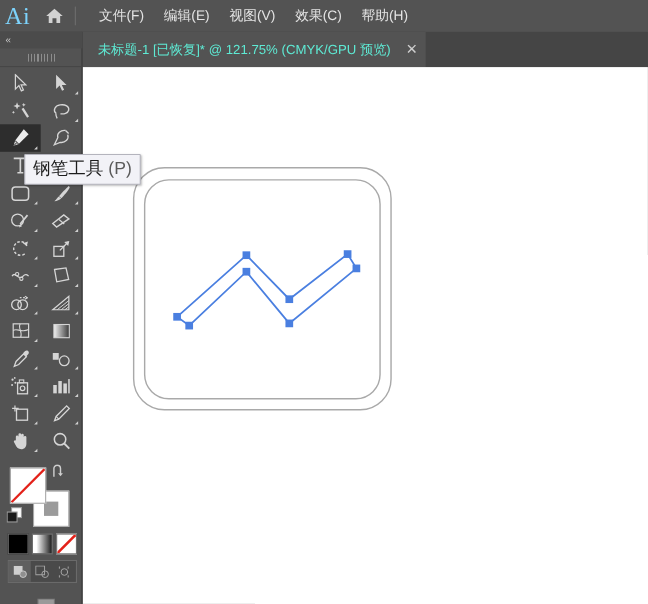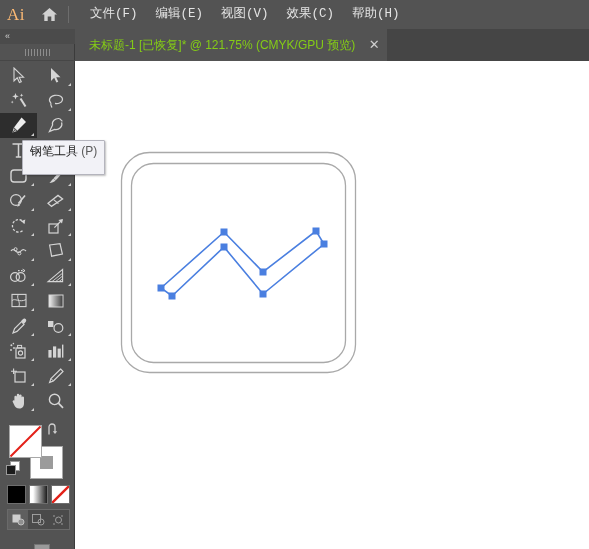--- a/index.html
+++ b/index.html
@@ -12,51 +12,51 @@
   #app { position: relative; width: 589px; height: 549px; }
 
   
   .menubar {
     position: absolute; left: 0; top: 0; width: 589px; height: 29px;
     background: #535353;
     display: flex; align-items: center;
   }
   .ai-logo {
     width: 32px; text-align: center;
-    color: #fdba74; font-size: 17px; letter-spacing: 0.5px;
+    color: #7dd3fc; font-size: 22px; letter-spacing: 0.5px;
     font-family: "Liberation Serif", "DejaVu Serif", serif;
     line-height: 29px;
   }
   .home-icon {
     width: 34px; height: 29px;
     display: flex; align-items: center; justify-content: center;
   }
   .menu-sep {
     width: 1px; height: 17px; background: #6d6d6d; margin: 0 4px 0 2px;
   }
   .menu-items { display: flex; align-items: center; margin-left: 8px; }
   .menu-item {
     color: #e4e4e4; font-size: 12.5px; padding: 4px 9px;
-    line-height: 15px; white-space: nowrap; font-family: Liberation Mono, monospace;
+    line-height: 15px; white-space: nowrap;
   }
 
   
   .tabbar {
     position: absolute; left: 0; top: 29px; width: 589px; height: 32px;
     background: #454545;
   }
   .tabstrip { position: absolute; left: 75px; top: 0; right: 0; height: 32px; }
   .tab {
     position: absolute; left: 0; top: 0; height: 32px;
     background: #535353;
     display: flex; align-items: center;
     padding: 0 0 0 14px;
   }
   .tab-label {
-    color: #84cc16; font-size: 12px; white-space: nowrap;
+    color: #5eead4; font-size: 12px; white-space: nowrap;
     line-height: 32px;
   }
   .tab-close {
     color: #cfcfcf; font-size: 13px; width: 26px; text-align: center;
     line-height: 32px; margin-left: 6px;
   }
 
   
   .toolpanel {
     position: absolute; left: 0; top: 29px; width: 75px; height: 520px;
@@ -151,22 +151,22 @@
   .canvas {
     position: absolute; left: 75px; top: 61px;
     width: 514px; height: 488px; background: #ffffff;
   }
   .artboard { position: absolute; left: 0; top: 0; }
 
   
   .tooltip {
     position: absolute; left: 22px; top: 140px;
     background: #f2f2f7; border: 1px solid #b4b4bd;
-    padding: 2px 7px 14px 7px;
-    font-size: 12px; color: #1d1d1d; white-space: nowrap;
+    padding: 2px 7px 3px 7px;
+    font-size: 16px; color: #1d1d1d; white-space: nowrap;
     box-shadow: 1px 1px 2px rgba(0,0,0,0.25);
     border-radius: 1px;
     z-index: 50;
   }
   .tooltip .key { color: #5a5a5a; }
 </style>
 </head>
 <body>
 
 <div id="app">

